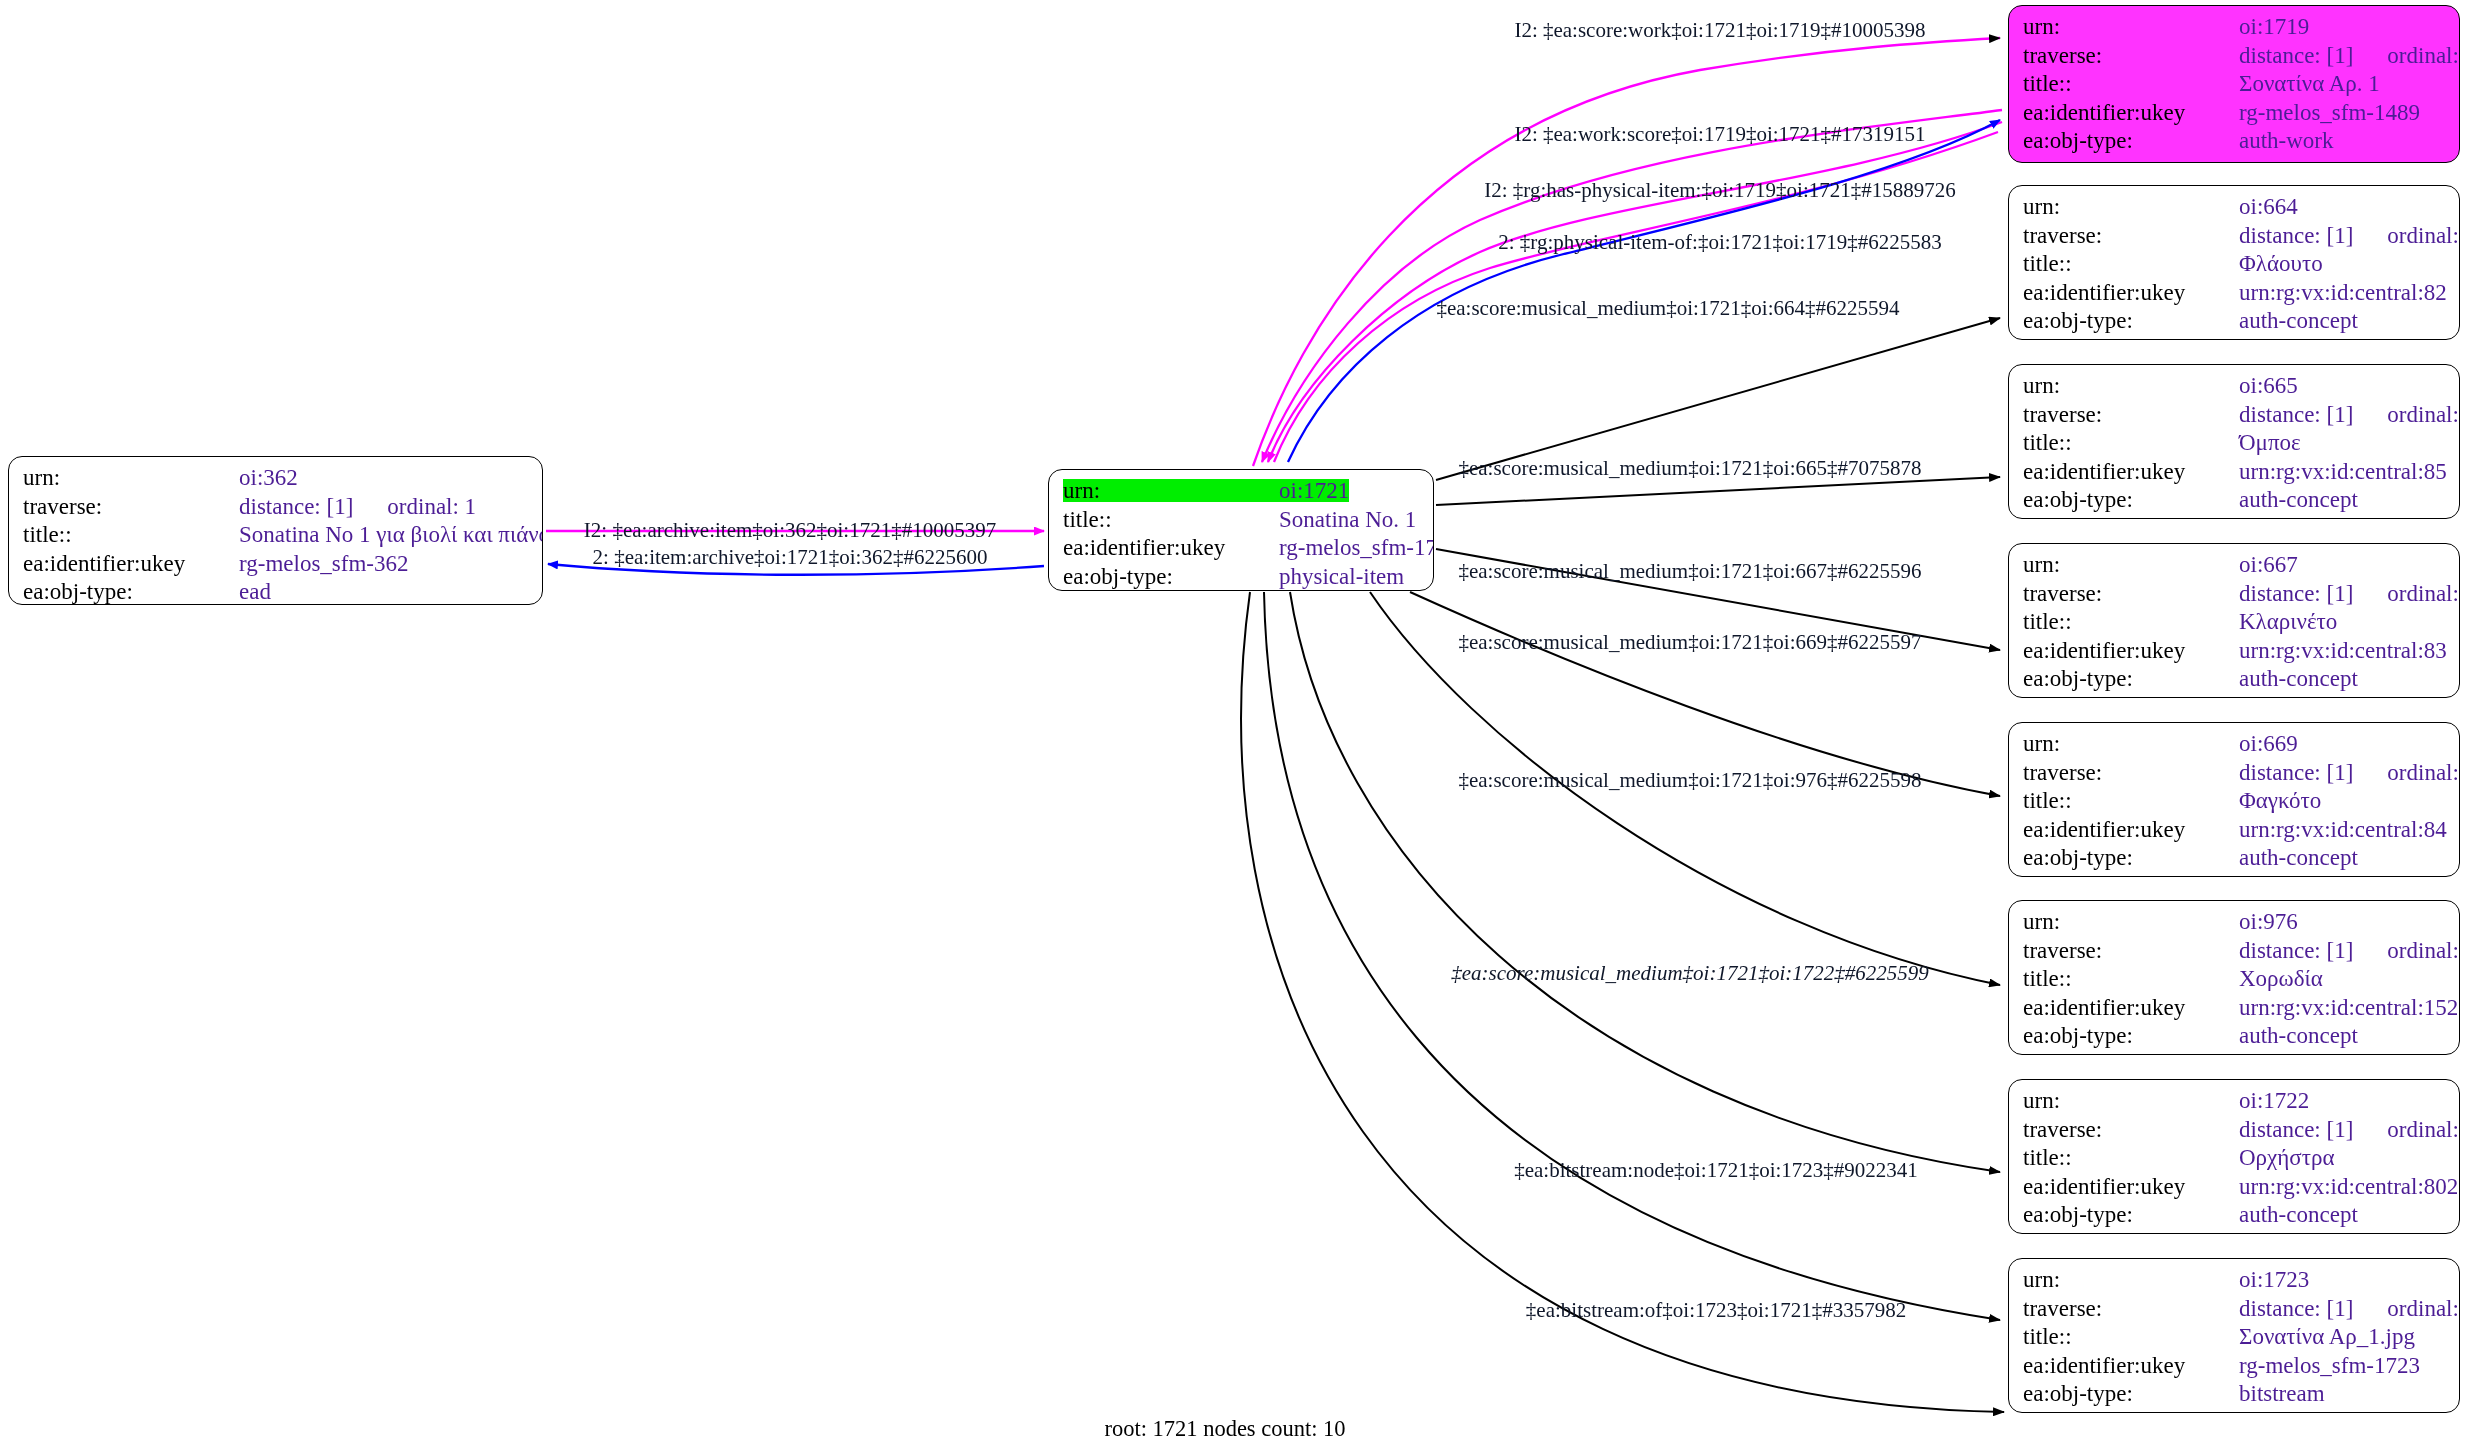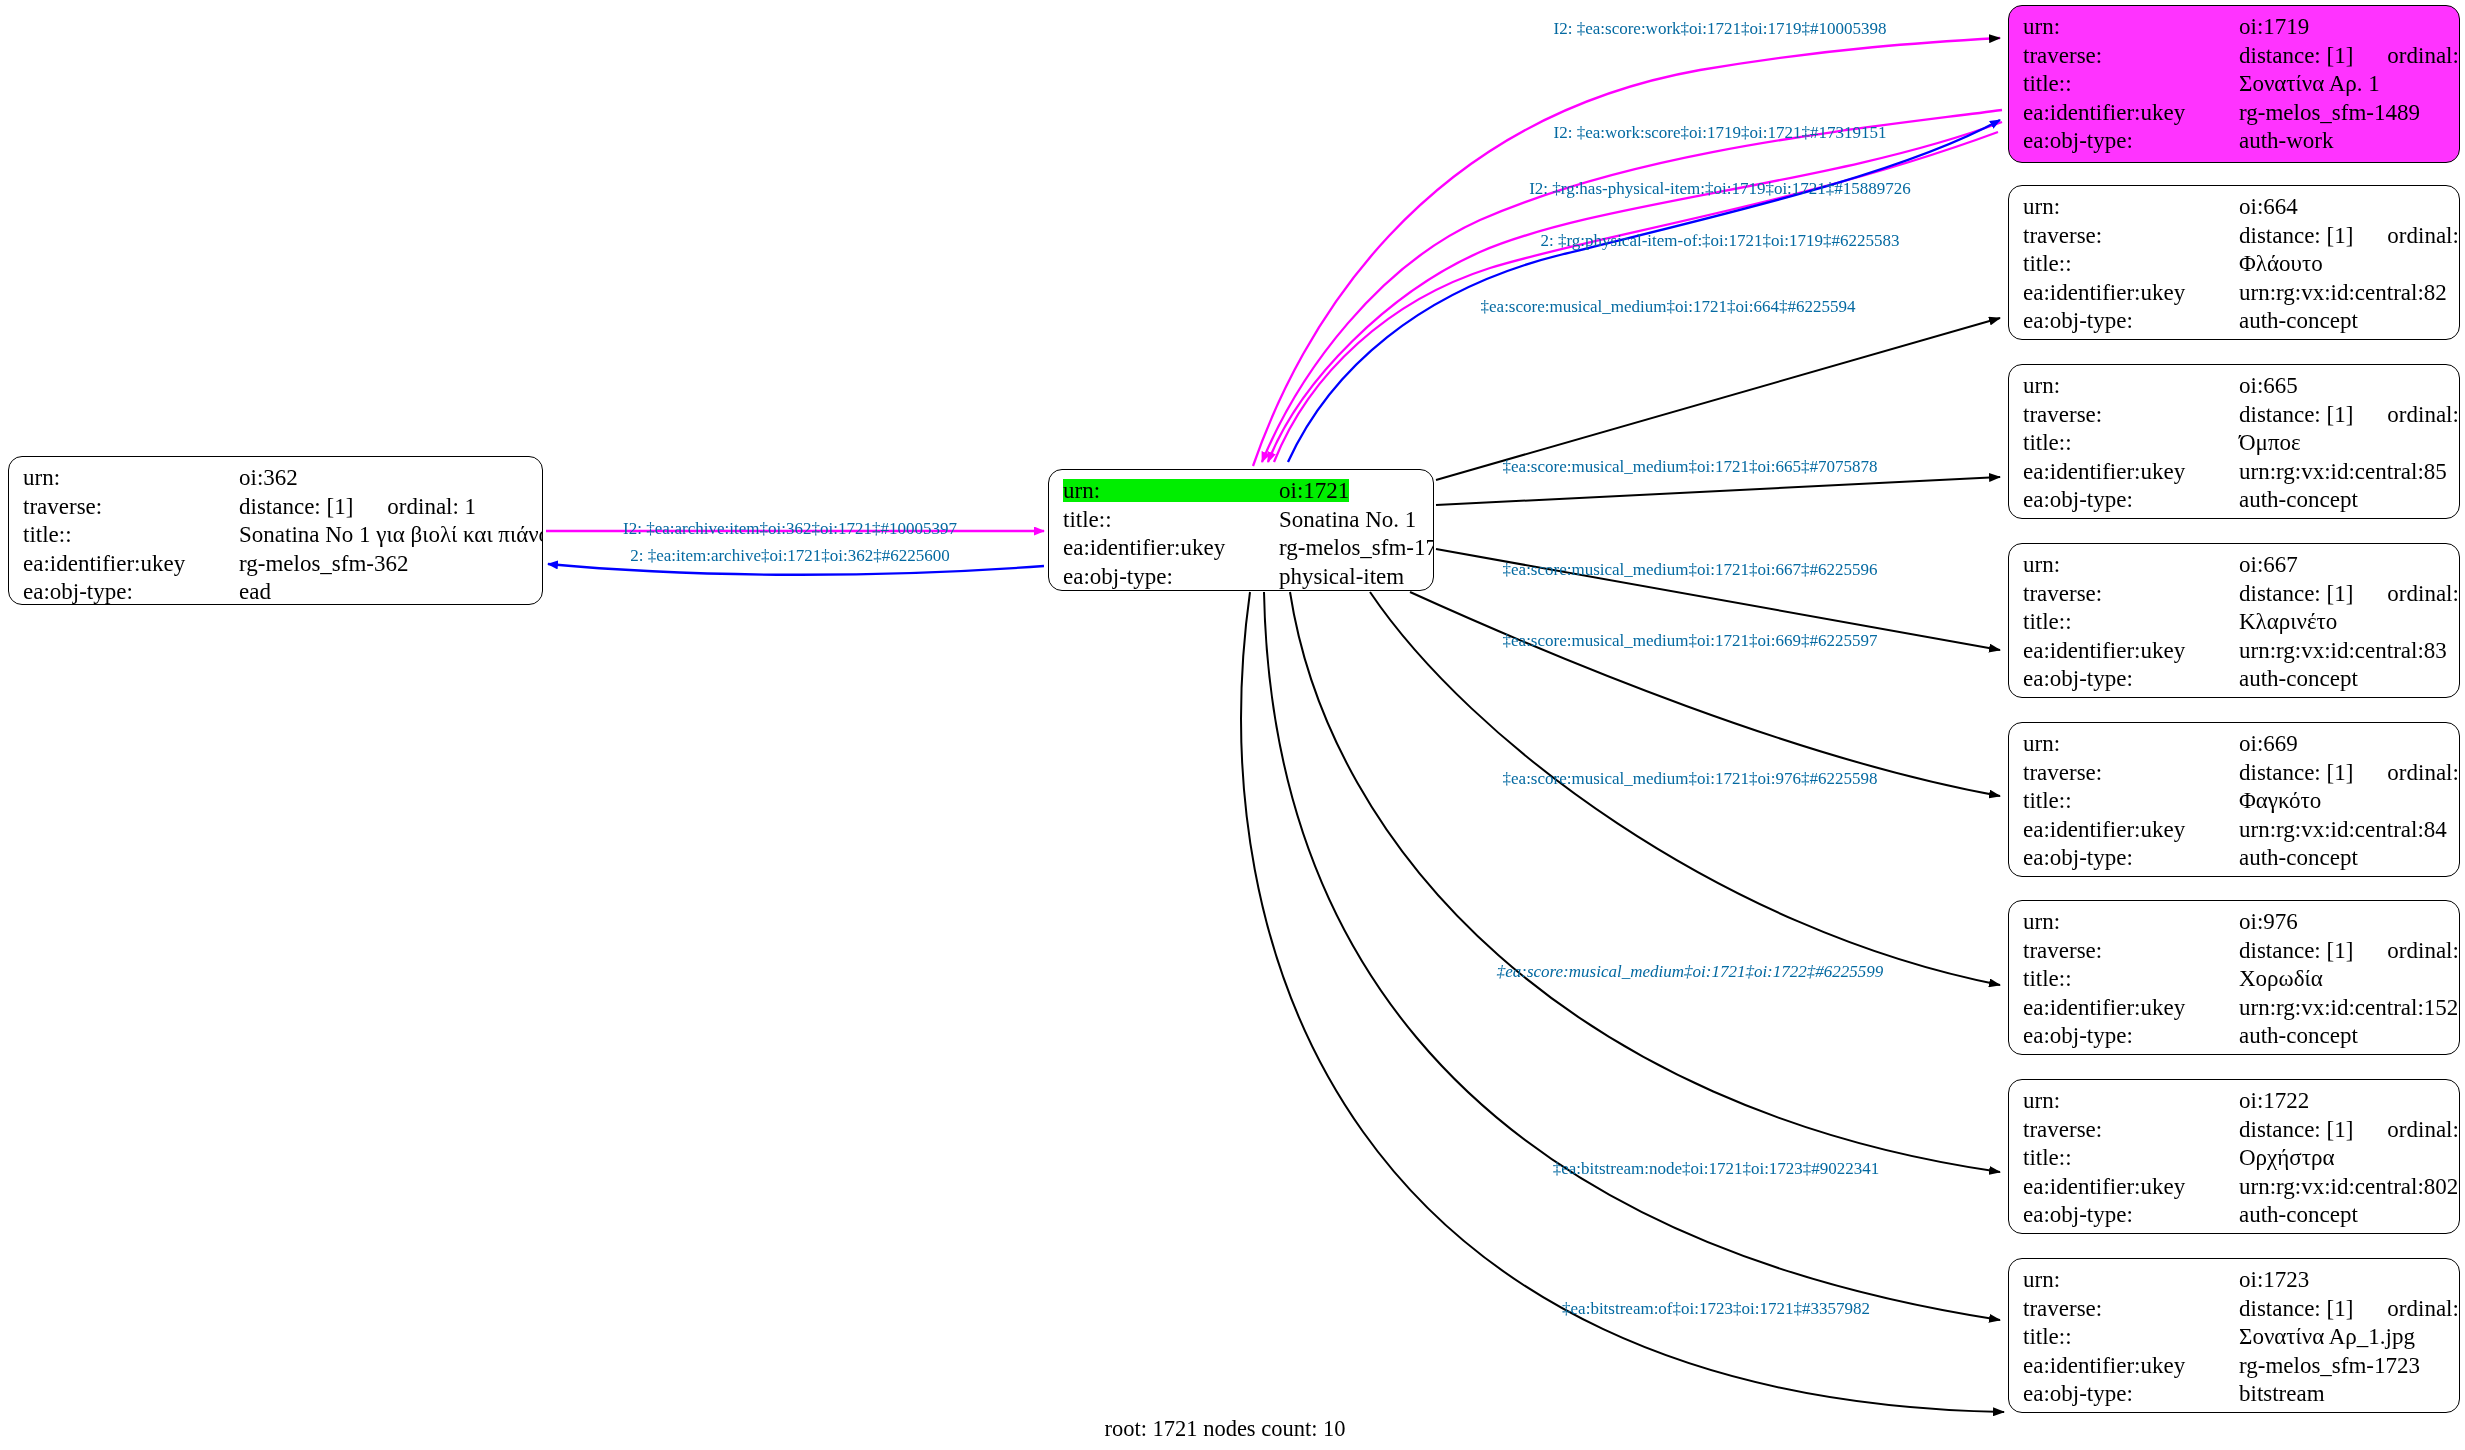--- a/index.html
+++ b/index.html
@@ -40,38 +40,38 @@
     height: 28.5px;
     white-space: nowrap;
   }
   .node-key {
     font-size: 23px;
     color: #000;
     flex: 0 0 auto;
   }
   .node-val {
     font-size: 23px;
-    color: #000000;
+    color: #4c1d95;
     flex: 0 0 auto;
   }
   .node-val .ord {
     padding-left: 34px;
   }
   
   .hl-green .node-key,
   .hl-green .node-val {
     background: #00ee00;
   }
   .node.magenta {
     background: #ff33ff;
   }
   .edge-label {
     position: absolute;
-    font-size: 17px;
-    color: #0369a1;
+    font-size: 21px;
+    color: #0f172a;
     white-space: nowrap;
     transform: translateX(-50%);
     line-height: 1;
   }
   .footer-label {
     position: absolute;
     font-size: 22.5px;
     color: #000000;
     white-space: nowrap;
     transform: translateX(-50%);

